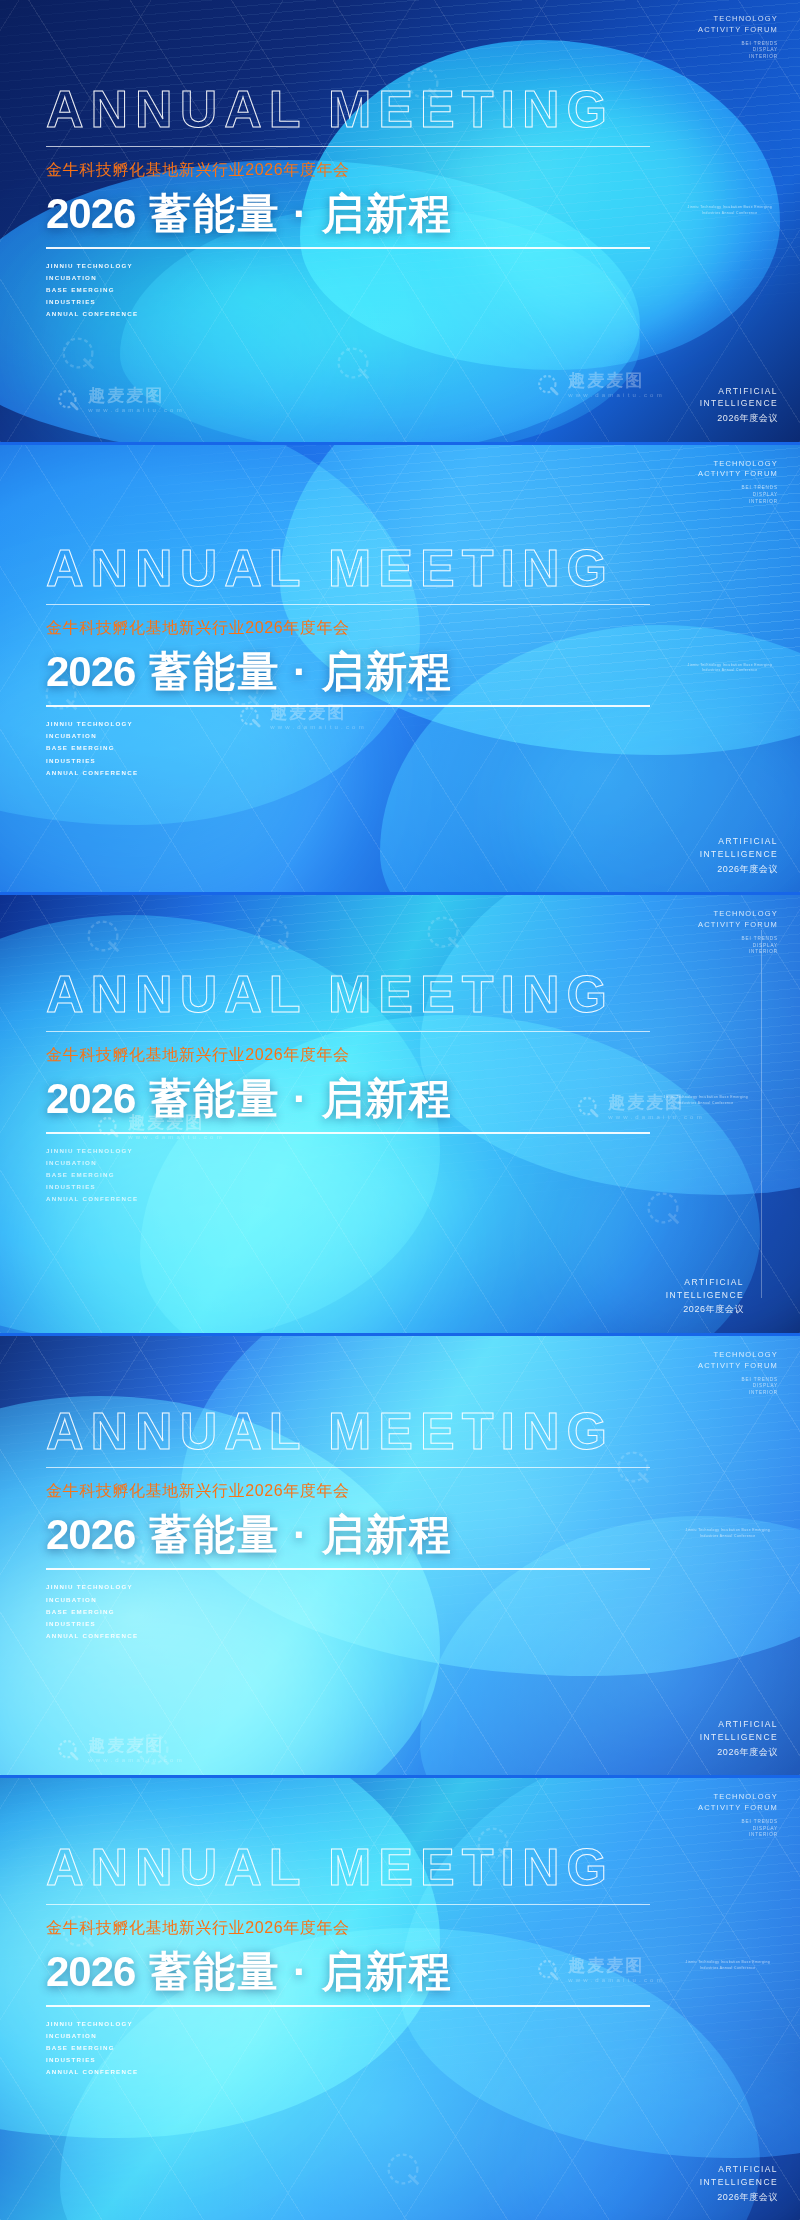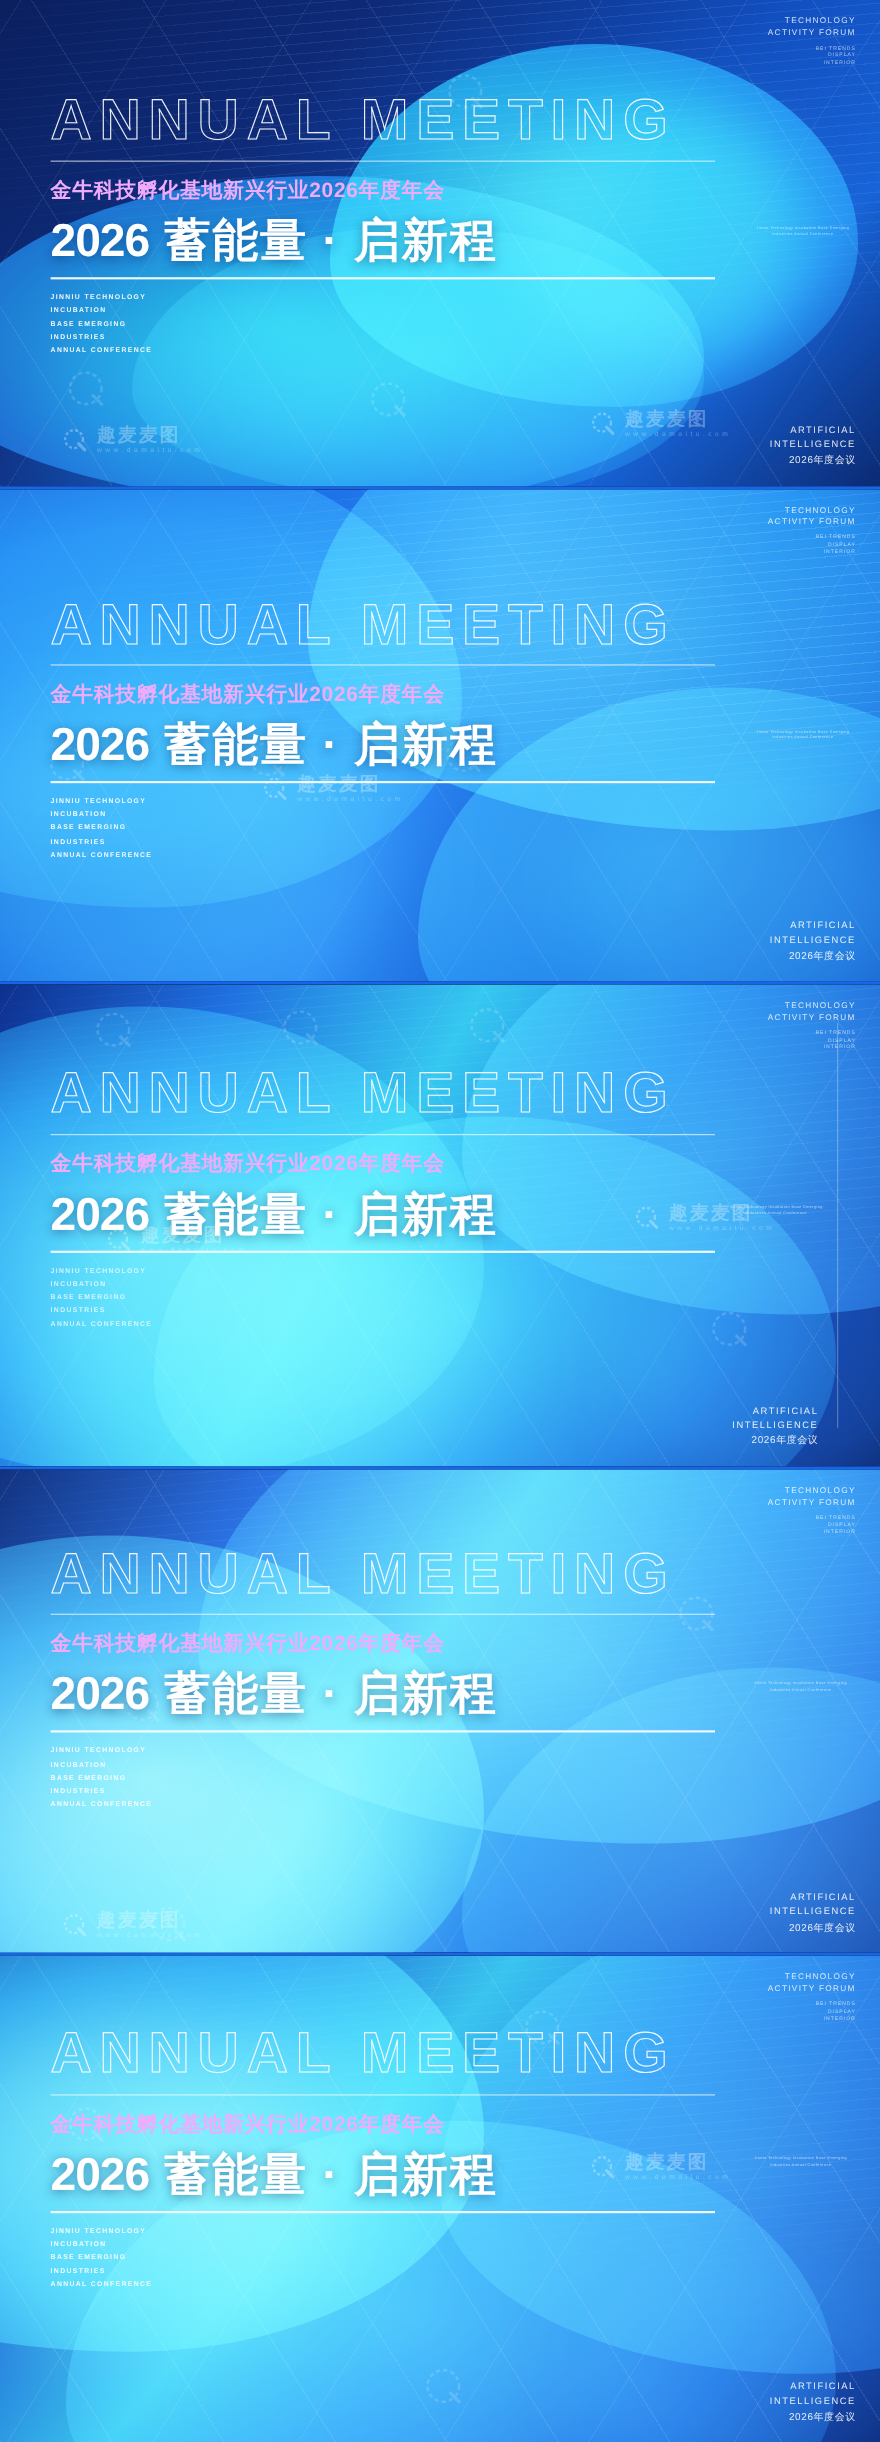--- a/index.html
+++ b/index.html
@@ -77,21 +77,21 @@
   .headline {
     font-size:52px; font-weight:700; letter-spacing:7px;
     color:transparent;
     -webkit-text-stroke:1px rgba(255,255,255,.92);
     white-space:nowrap; line-height:1.05;
     font-family:"Liberation Sans", sans-serif;
   }
   .rule { height:1px; background:rgba(255,255,255,.70); margin:9px 0 0 0; }
 
   .subline {
-    margin-top:13px; color:#f0abfc; font-size:19px; font-weight:700;
+    margin-top:13px; color:#f97316; font-size:16px; font-weight:400;
     letter-spacing:.6px; white-space:nowrap;
   }
 
   .maintitle {
     margin-top:9px; color:#fff; font-weight:800; font-size:42px;
     letter-spacing:1.5px; white-space:nowrap; line-height:1.12;
     text-shadow:0 2px 10px rgba(0,30,90,.45);
   }
   .maintitle .yr { font-family:"Liberation Sans", sans-serif; letter-spacing:-1px; }
   .maintitle .cn { margin-left:14px; }

